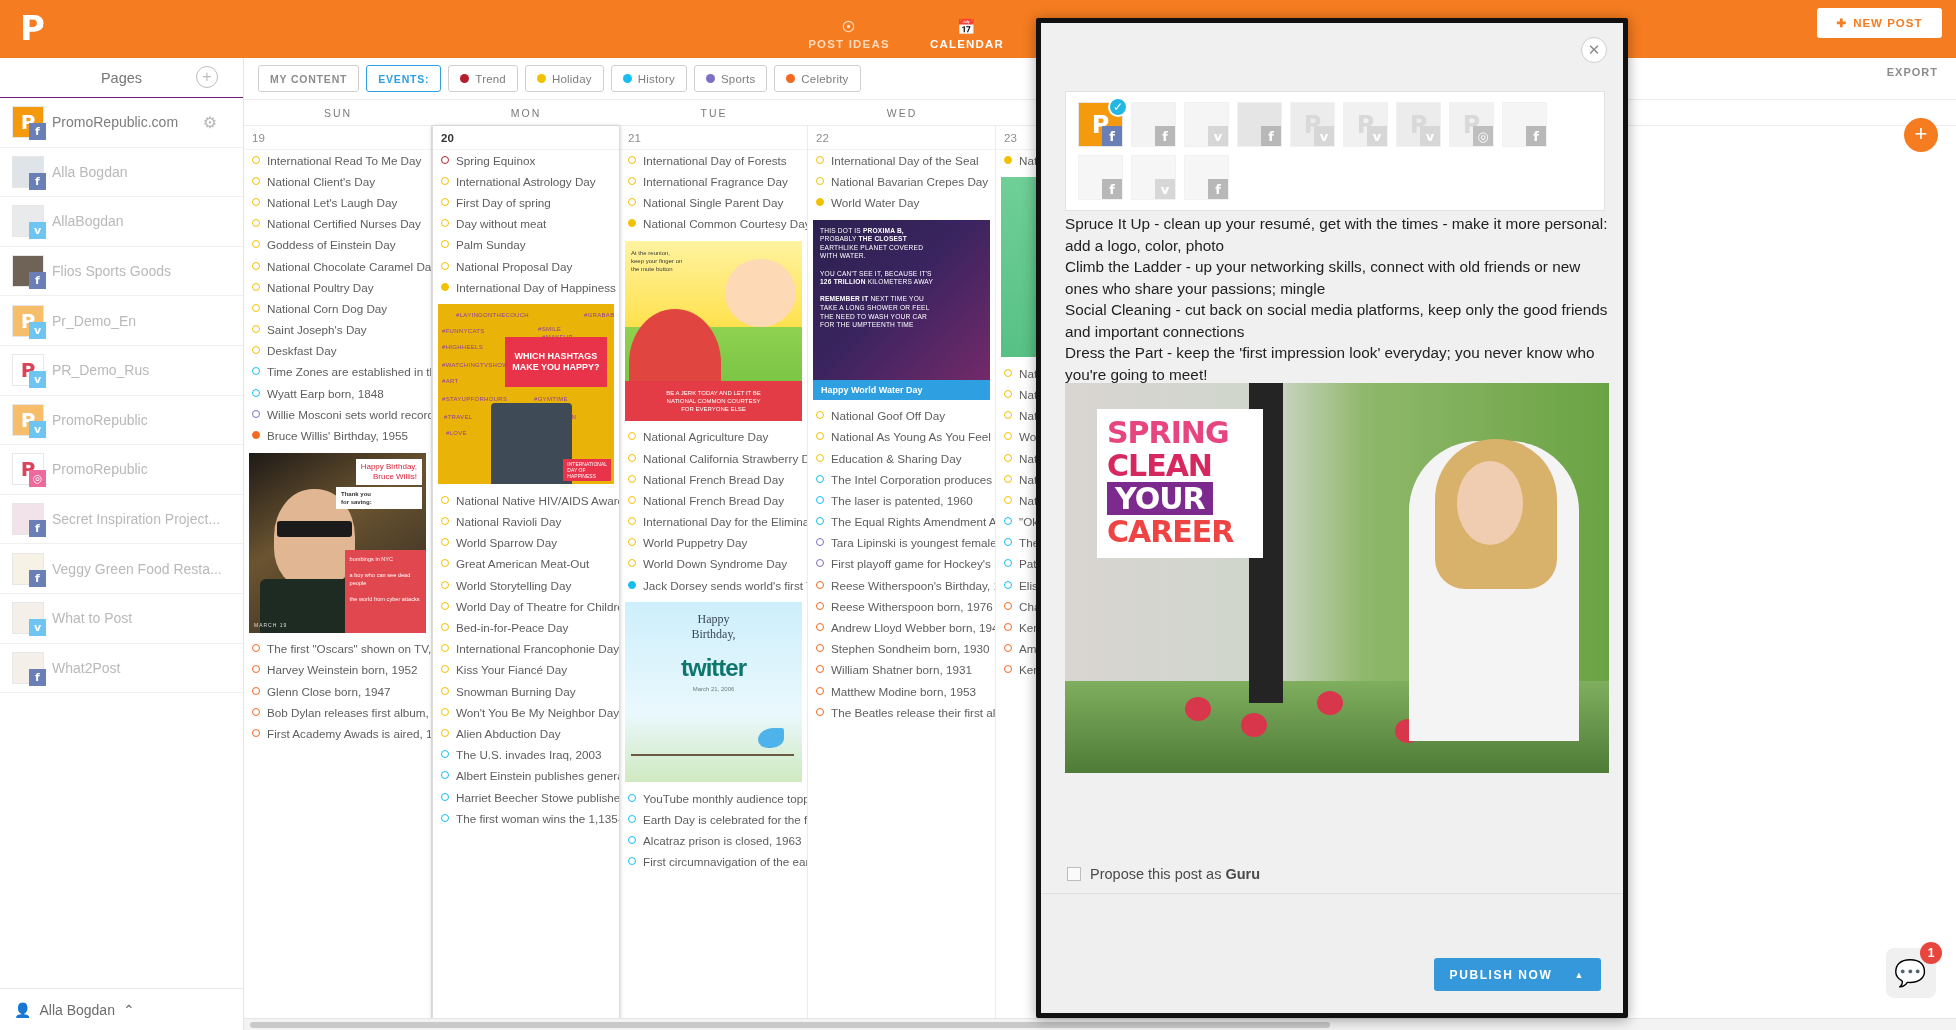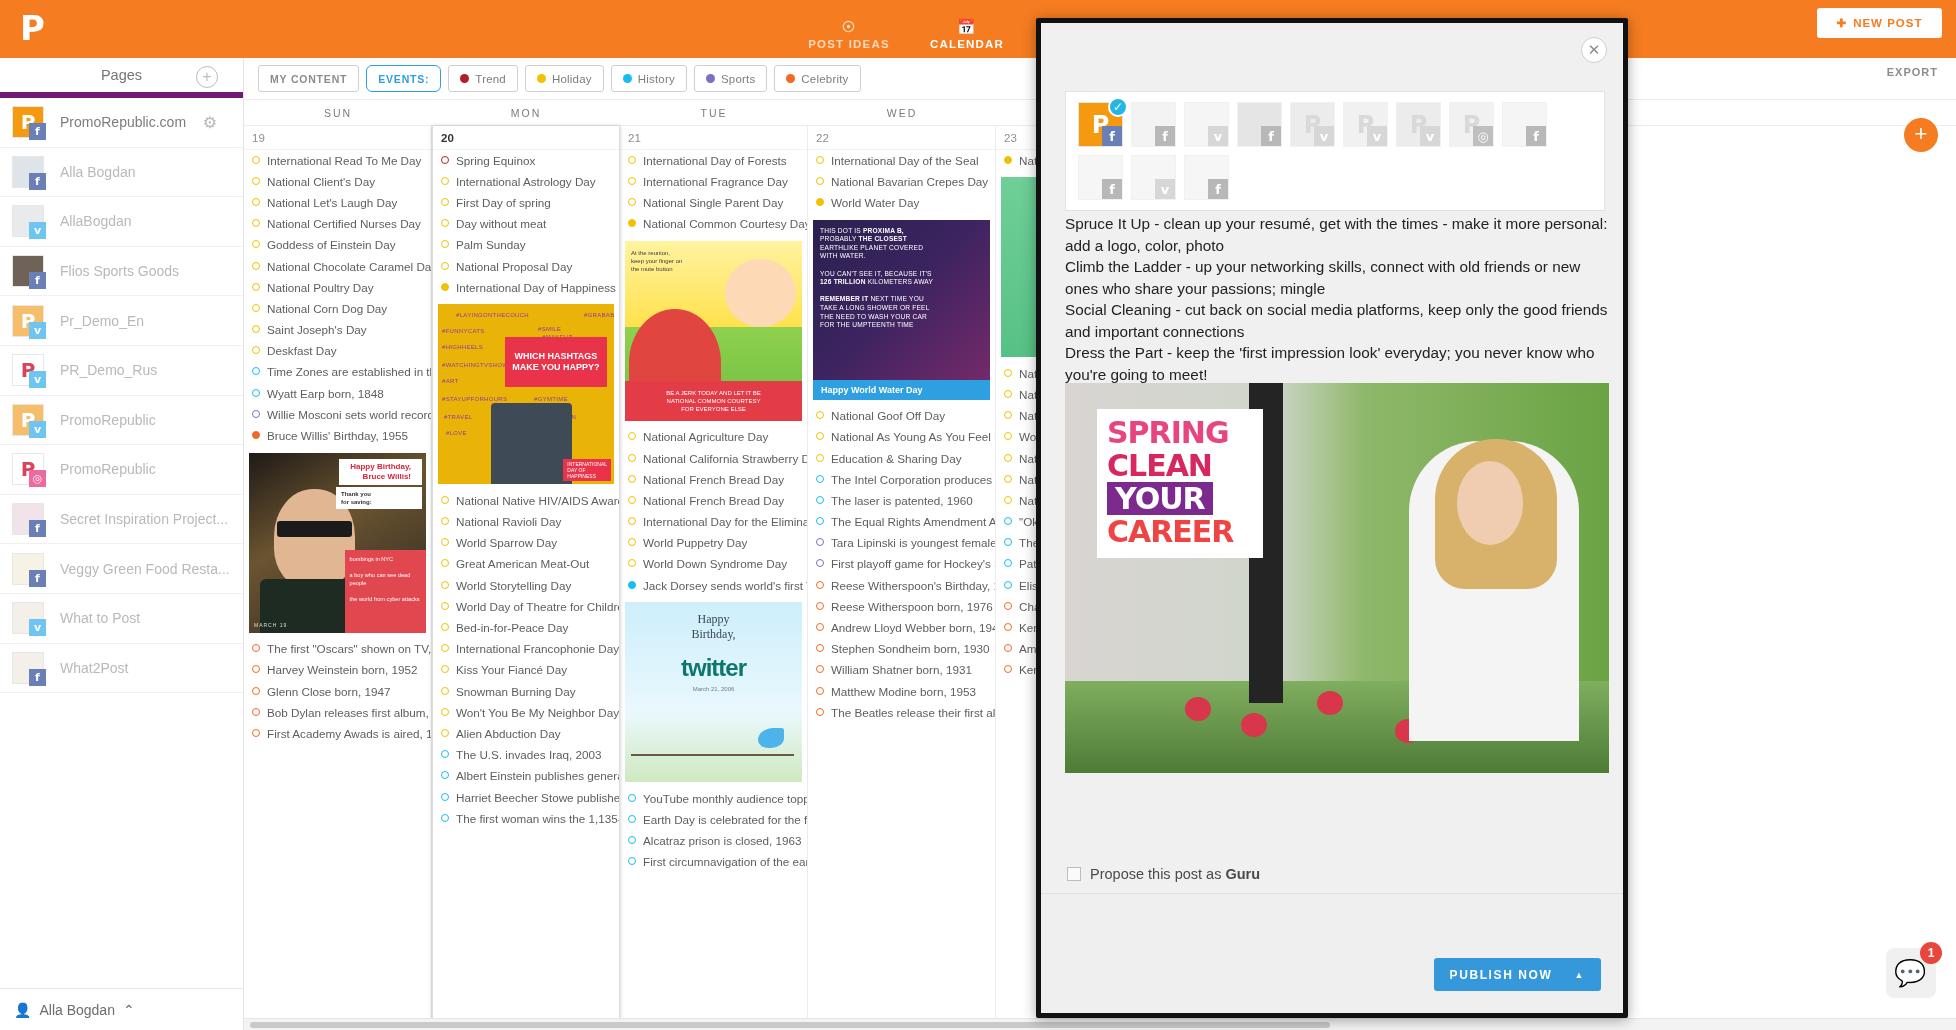--- a/index.html
+++ b/index.html
@@ -42,21 +42,21 @@
     padding:0 14px; cursor:pointer;
   }
 
   
   #sidebar{
     position:absolute; left:0; top:58px; width:244px; height:972px;
     background:#ffffff; border-right:1px solid #e4e4e4; z-index:10;
   }
   #sidebar-head{
     height:40px; display:flex; align-items:center; justify-content:center;
-    position:relative; border-bottom:6px solid #701a75;
+    position:relative; border-bottom:1px solid #701a75;
   }
   #sidebar-head .ttl{ font-size:14.5px; color:#767676; }
   #add-page{
     position:absolute; right:25px; top:8px; width:22px; height:22px;
     border:1.4px solid #bdbdbd; border-radius:50%; color:#bdbdbd;
     font-size:16px; line-height:19px; text-align:center; cursor:pointer;
   }
   .page-item{
     height:49.6px; display:flex; align-items:center; padding:0 10px 0 12px;
     border-bottom:1px solid #f0f0f0; cursor:pointer; position:relative;
@@ -70,21 +70,21 @@
     font-size:20px; font-weight:bold; color:#fff;
     font-family:"DejaVu Sans", sans-serif;
   }
   .page-item .badge{
     position:absolute; right:-3px; bottom:-3px; width:17px; height:17px;
     display:flex; align-items:center; justify-content:center;
     font-size:11px; font-weight:bold; color:#fff; font-family:"DejaVu Sans", sans-serif;
   }
   .bg-fb{ background:#6a7fb5; } .bg-tw{ background:#6ec5f2; } .bg-ig{ background:#ef6a9c; }
   .page-item .nm{
-    margin-left:16px; font-size:14px; color:#b9b9b9; white-space:nowrap;
+    margin-left:8px; font-size:14px; color:#b9b9b9; white-space:nowrap;
     overflow:hidden; text-overflow:ellipsis; flex:1;
   }
   .page-item.sel .nm{ color:#7d7d7d; }
   #gear{
     position:absolute; right:26px; top:15px; font-size:16px; color:#b6b6b6; cursor:pointer;
   }
   #sidebar-foot{
     position:absolute; left:0; bottom:0; width:243px; height:42px;
     border-top:1px solid #e8e8e8; display:flex; align-items:center;
     padding-left:14px; gap:8px; font-size:14px; color:#6d6d6d; cursor:pointer;
@@ -96,21 +96,21 @@
     position:absolute; left:244px; top:58px; width:1712px; height:42px;
     background:#fff; border-bottom:1px solid #ececec; display:flex;
     align-items:center; padding-left:14px; gap:7px; z-index:8;
   }
   .fbtn{
     height:27px; border:1px solid #cfcfcf; border-radius:3px; background:#fff;
     display:flex; align-items:center; gap:6px; padding:0 11px;
     font-size:10.5px; letter-spacing:0.8px; color:#8c8c8c; font-weight:bold;
     cursor:pointer; white-space:nowrap;
   }
-  .fbtn.ev{ border-color:#2e9fe0; color:#2e9fe0;border-radius:6px; }
+  .fbtn.ev{ border-color:#2e9fe0; color:#2e9fe0; }
   .fbtn.cat{ font-weight:normal; letter-spacing:0.2px; font-size:11.5px; color:#7d7d7d; }
   .dot{ width:9px; height:9px; border-radius:50%; display:inline-block; }
   #export{
     position:absolute; right:18px; top:8px; font-size:11px; letter-spacing:1px;
     color:#8c8c8c; font-weight:bold; cursor:pointer;
   }
 
   
   #cal{ position:absolute; left:244px; top:100px; width:1712px; height:930px; background:#fff; }
   #daynames{
@@ -186,21 +186,21 @@
 
   .p-green{ background:linear-gradient(180deg,#6fcf97 0%,#57c185 100%); }
   .p-green .cup{ position:absolute; left:50%; top:38%; transform:translateX(-50%); width:44px; height:70px; background:#ea3b8c; border-radius:4px 4px 14px 14px;}
   .p-green .cupw{ position:absolute; left:50%; top:32%; transform:translateX(-50%); width:50px; height:16px; background:#f3f3f3; border-radius:4px;}
   .p-green .x{ position:absolute; left:50%; top:6%; transform:translateX(-50%); color:#d32b3d; font-size:26px; font-weight:bold;}
 
   .p-bruce{ background:linear-gradient(150deg,#1e1a17 0%,#6b5430 40%,#2a2622 100%); }
   .p-bruce .head{ position:absolute; left:14%; top:20%; width:46%; height:55%; background:#e0b693; border-radius:48% 48% 40% 40%;}
   .p-bruce .sg{ position:absolute; left:16%; top:38%; width:42%; height:9%; background:#1b1b1b; border-radius:3px;}
   .p-bruce .suit{ position:absolute; left:6%; bottom:0; width:62%; height:30%; background:#1d2b22; border-radius:6px 6px 0 0;}
-  .p-bruce .hb{ position:absolute; right:4px; top:6px; background:#fff; color:#d8253a; font-size:8px; font-weight:bold; padding:3px 11px; line-height:10px; text-align:right;}
+  .p-bruce .hb{ position:absolute; right:4px; top:6px; background:#fff; color:#d8253a; font-size:8px; font-weight:normal; padding:3px 5px; line-height:10px; text-align:right;}
   .p-bruce .tks{ position:absolute; right:4px; top:34px; background:#fff; color:#333; font-size:6px; padding:3px 5px; width:86px; line-height:8px;}
   .p-bruce .red{ position:absolute; right:0; bottom:0; width:46%; height:46%; background:#e0474f; color:#fff; font-size:5.6px; padding:5px; line-height:8px;}
   .p-bruce .mk{ position:absolute; left:5px; bottom:5px; font-size:5px; color:#ddd; letter-spacing:1px;}
   #modal{
     position:absolute; left:1036px; top:18px; width:592px; height:1000px;
     background:#f0f0f0; border:5px solid #111; border-radius:2px; z-index:50;
     box-shadow:0 2px 14px rgba(0,0,0,.35);
   }
   #modal-close{
     position:absolute; right:16px; top:14px; width:26px; height:26px; border-radius:50%;

